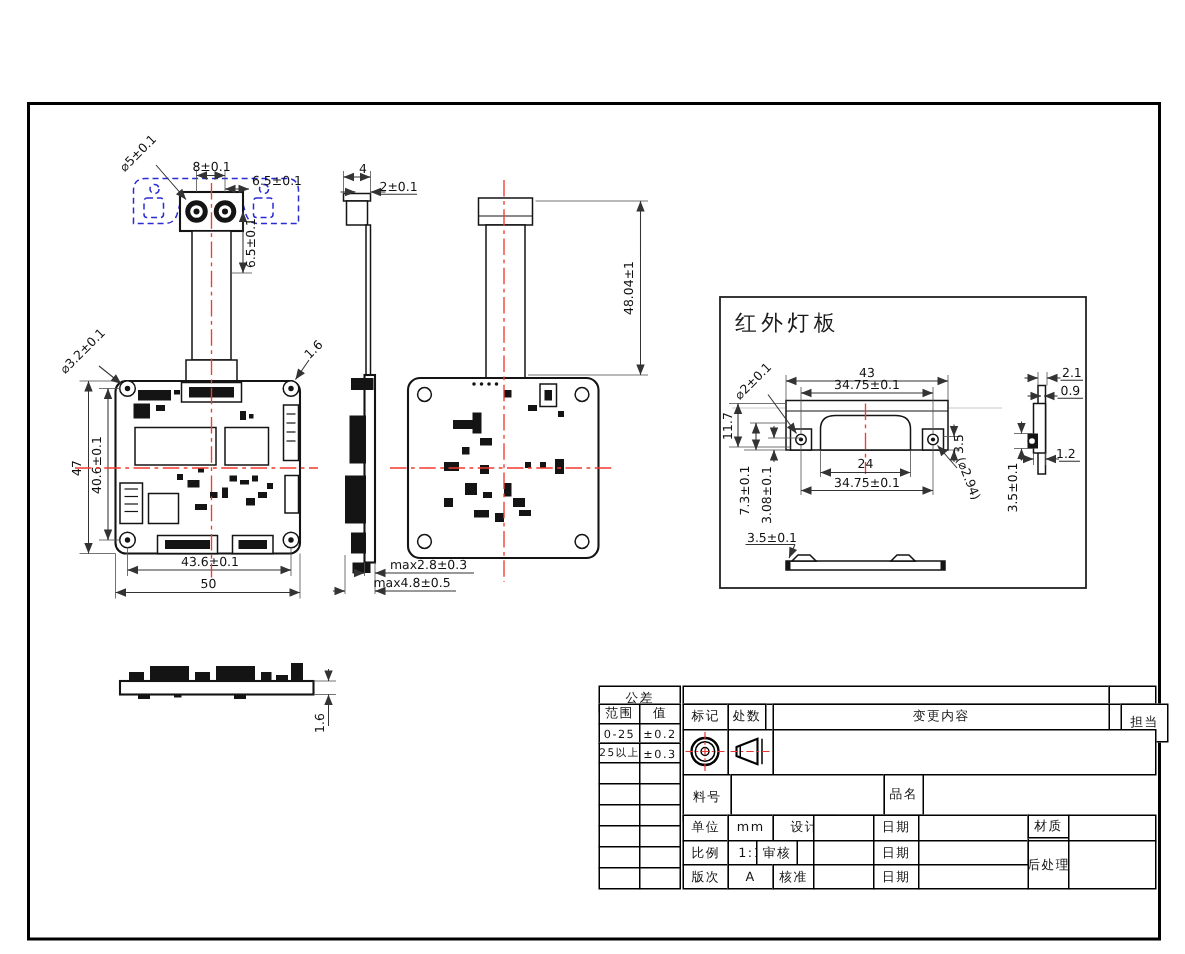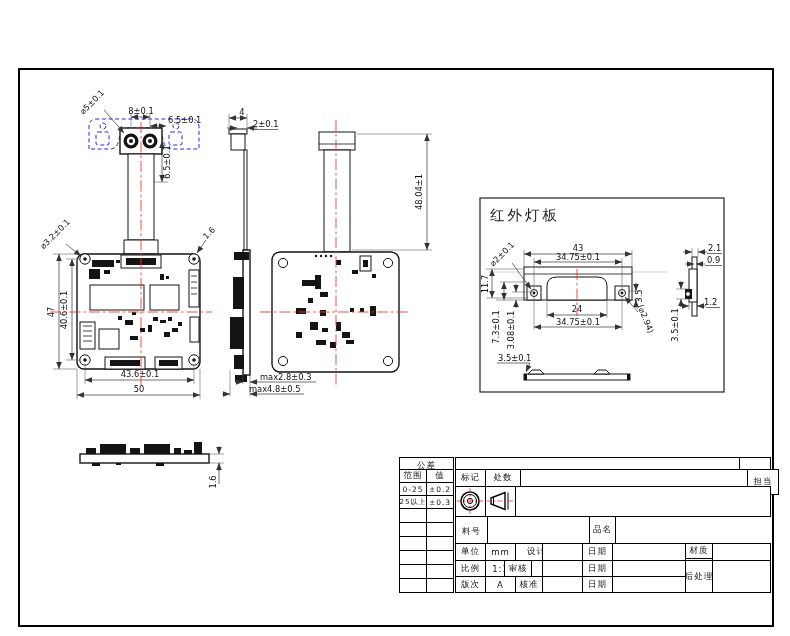--- a/index.html
+++ b/index.html
@@ -364,21 +364,22 @@
       <div class="c" style="left:0;top:93px;width:28px;height:15px"></div>
       <div class="c" style="left:27px;top:93px;width:28px;height:15px"></div>
       <div class="c" style="left:0;top:107px;width:28px;height:15px"></div>
       <div class="c" style="left:27px;top:107px;width:28px;height:15px"></div>
       <div class="c" style="left:0;top:121px;width:28px;height:15px"></div>
       <div class="c" style="left:27px;top:121px;width:28px;height:15px"></div>
 
       <div class="c" style="left:56px;top:0;width:285px;height:13px"></div>
       <div class="c" style="left:340px;top:0;width:32px;height:13px"></div>
       <div class="c" style="left:56px;top:12px;width:31px;height:18px">标记</div>
-      <div class="c" style="left:86px;top:12px;width:36px;height:18px">处数</div>
+      <div class="c" style="left:86px;top:12px;width:26px;height:18px">处数</div>
+      <div class="c" style="left:116px;top:12px;width:225px;height:18px">变更内容</div>
       <div class="c" style="left:348px;top:12px;width:32px;height:26px">担当</div>
 
       <div class="c" style="left:56px;top:29px;width:31px;height:31px">
         <svg width="28" height="28">
           <circle cx="14" cy="14" r="9" fill="none" stroke="#000" stroke-width="1.6"></circle>
           <circle cx="14" cy="14" r="6.5" fill="none" stroke="#000" stroke-width="1"></circle>
           <circle cx="14" cy="14" r="2.6" fill="none" stroke="#000" stroke-width="1"></circle>
           <line x1="1" y1="14" x2="27" y2="14" stroke="#e33" stroke-width=".8" stroke-dasharray="5 2 1.5 2"></line>
           <line x1="14" y1="1" x2="14" y2="27" stroke="#e33" stroke-width=".8" stroke-dasharray="5 2 1.5 2"></line>
         </svg>

